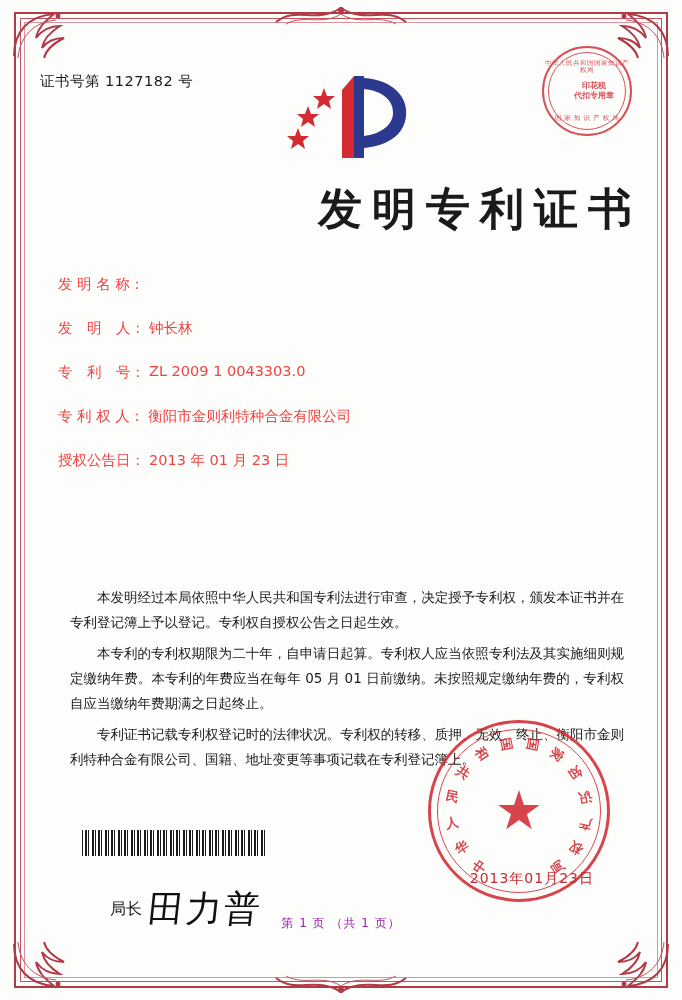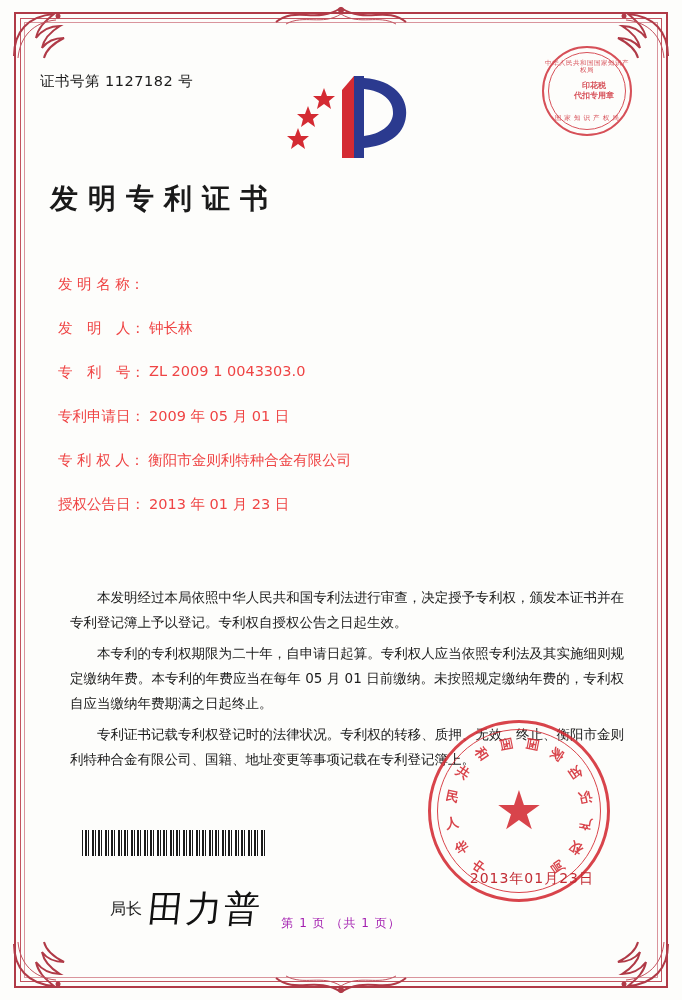--- a/index.html
+++ b/index.html
@@ -144,24 +144,24 @@
     line-height: 1.25;
     font-weight: bold;
     padding-left: 7px;
   }
 
   .doc-title {
     position: absolute;
     left: 0;
     top: 140px;
     width: 602px;
-    text-align: left;
+    text-align: right;
     font-family: "DejaVu Serif", "Liberation Serif", serif;
     font-weight: bold;
-    font-size: 28px;
+    font-size: 44px;
     letter-spacing: 10px;
     color: #1a1a1a;
     text-indent: 10px;
   }
 
   .fields {
     position: absolute;
     left: 18px;
     top: 235px;
     width: 570px;
@@ -384,24 +384,20 @@
       <div class="field">
         <span class="lbl">发 明 名 称：</span>
       </div>
       <div class="field">
         <span class="lbl">发　明　人：</span>
         <span class="val">钟长林</span>
       </div>
       <div class="field">
         <span class="lbl">专　利　号：</span>
         <span class="val">ZL 2009 1 0043303.0</span>
-      </div>
-      <div class="field">
-        <span class="lbl">专利申请日：</span>
-        <span class="val">2009 年 05 月 01 日</span>
       </div>
       <div class="field">
         <span class="lbl">专 利 权 人：</span>
         <span class="val">衡阳市金则利特种合金有限公司</span>
       </div>
       <div class="field">
         <span class="lbl">授权公告日：</span>
         <span class="val">2013 年 01 月 23 日</span>
       </div>
     </div>

